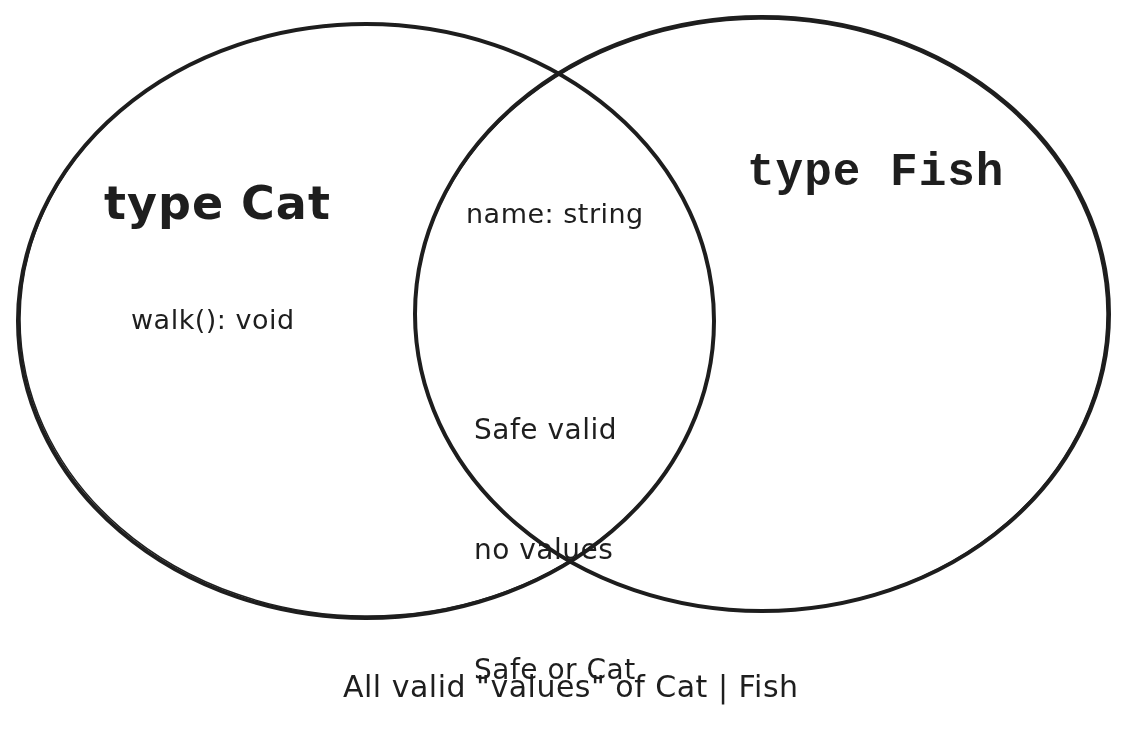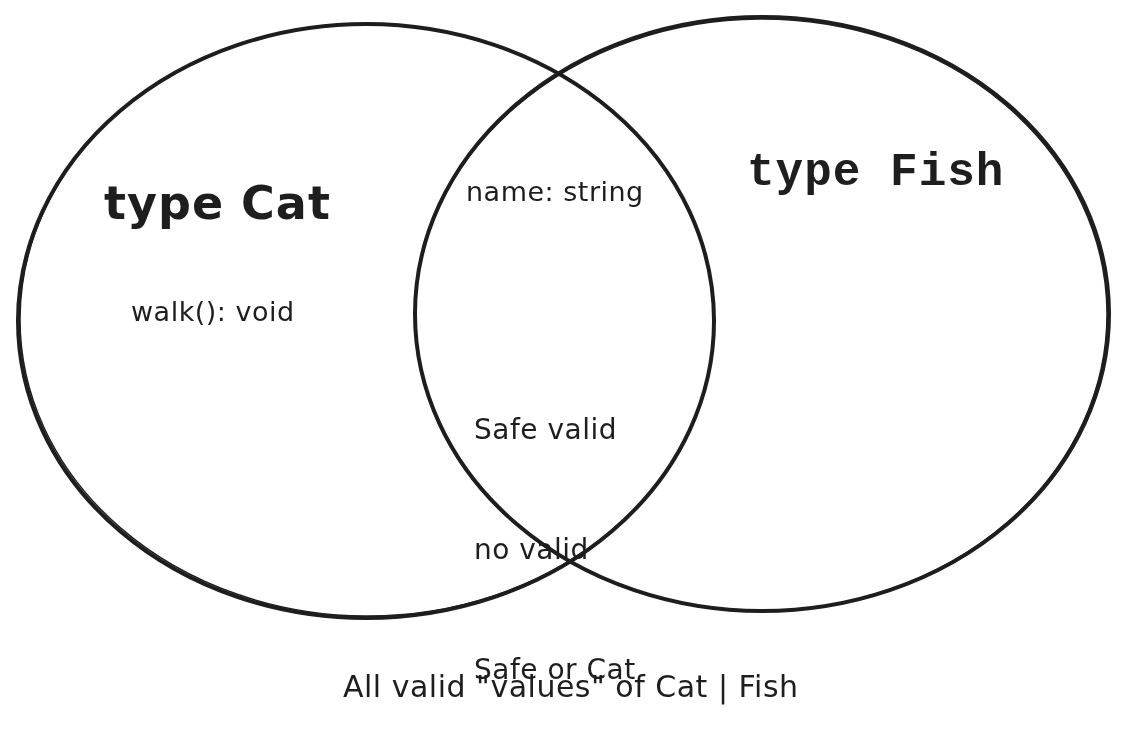--- a/index.html
+++ b/index.html
@@ -26,26 +26,26 @@
 
       <ellipse cx="366" cy="321" rx="348" ry="297" stroke-width="4"></ellipse>
       <ellipse cx="367" cy="320" rx="347" ry="296" stroke-width="1.5" transform="rotate(0.4 366 321)"></ellipse>
 
       <ellipse cx="762" cy="314" rx="347" ry="297" stroke-width="4"></ellipse>
       <ellipse cx="761" cy="315" rx="346" ry="296" stroke-width="1.5" transform="rotate(-0.4 762 314)"></ellipse>
     </g>
   </svg>
 
   <div class="label title" style="left:104px; top:180px;">type Cat</div>
-  <div class="label member" style="left:131px; top:298px;">walk(): void</div>
+  <div class="label member" style="left:131px; top:306px;">walk(): void</div>
 
   <div class="label title" style="left:747px; top:150px;font-family:Liberation Mono, monospace;">type Fish</div>
 
-  <div class="label member" style="left:466px; top:178px;text-align:center;">name: string</div>
+  <div class="label member" style="left:466px; top:200px;text-align:center;">name: string</div>
 
   <div class="label note" style="left:474px; top:330px;">
     <div>Safe valid</div>
-    <div>no valid</div>
+    <div>no values</div>
     <div>Safe or Cat</div>
   </div>
 
   <div class="label caption" style="left:343px; top:672px;">All valid "values" of Cat | Fish</div>
 </div>
 
 </body></html>

